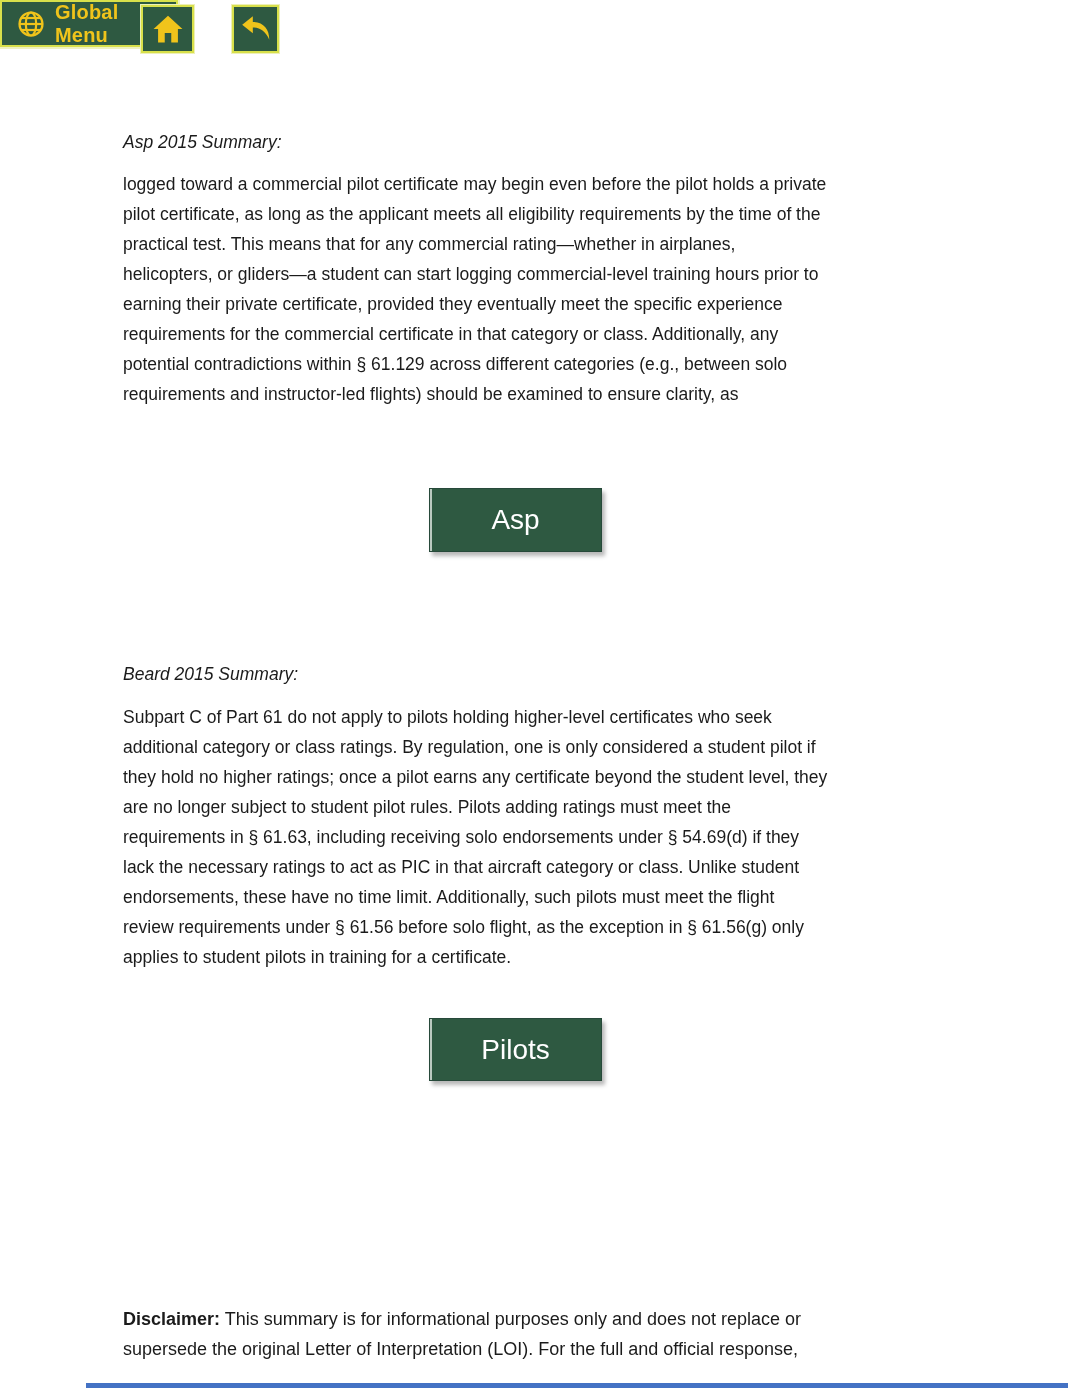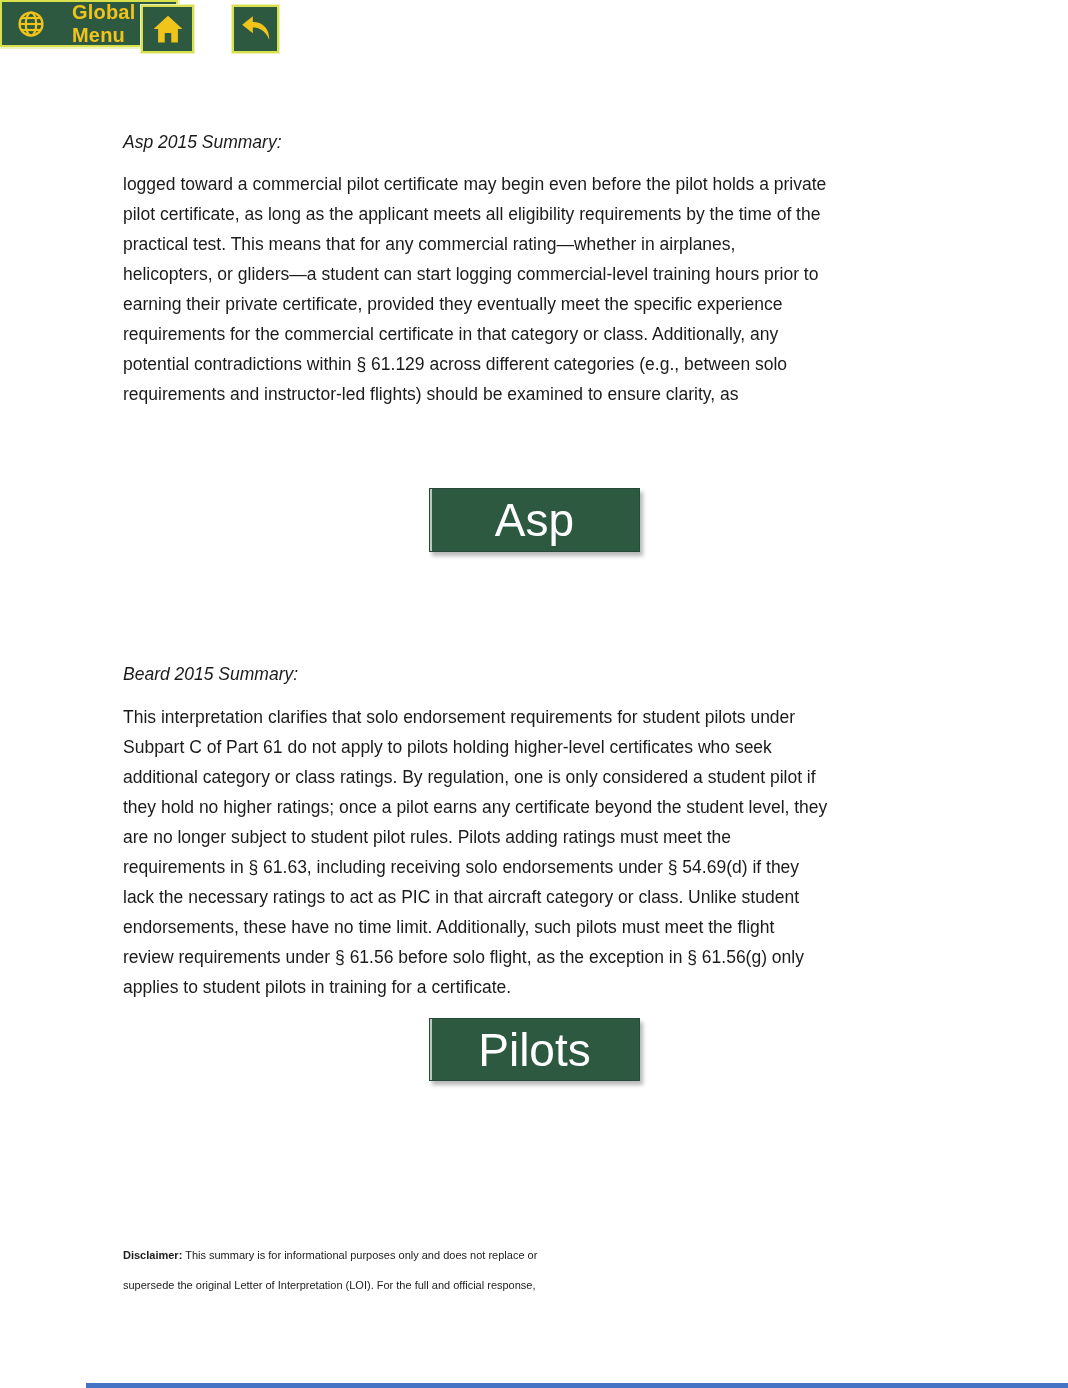--- a/index.html
+++ b/index.html
@@ -12,42 +12,42 @@
   .icon-btn{
     position:absolute;box-sizing:border-box;background:#2e5941;
     border:2px solid #d8e04b;display:flex;align-items:center;justify-content:center;
     cursor:pointer;box-shadow:0 0 0 1px #eef0b8;
   }
   #home-btn{left:141px;top:5px;width:53px;height:48px;}
   #back-btn{left:232px;top:5px;width:47px;height:48px;}
   #global-menu-btn{
     left:446px;top:7px;width:178px;height:47px;box-sizing:border-box;
     background:#2e5941;border:2px solid #d8e04b;box-shadow:0 0 0 2px #f0f2c0;
-    display:flex;align-items:center;justify-content:flex-start;gap:26px;
+    display:flex;align-items:center;justify-content:flex-start;gap:9px;
     padding-left:14px;cursor:pointer;
   }
   #global-menu-btn .label{
     color:#f0c41b;font-weight:bold;font-size:20px;letter-spacing:0.2px;
   }
   
   .heading{position:absolute;left:123px;font-size:17.5px;line-height:30px;white-space:nowrap;font-style:italic;}
   .para{position:absolute;left:123px;width:830px;font-size:17.5px;line-height:30px;}
   .line{white-space:nowrap;height:30px;}
   
   .big-btn{
-    position:absolute;left:429px;width:211px;box-sizing:border-box;
+    position:absolute;left:429px;width:173px;box-sizing:border-box;
     background:#2e5941;border:1px solid #27493a;
     box-shadow:inset 2px 0 0 rgba(235,240,235,0.75), 3px 4px 4px rgba(0,0,0,0.28);
     display:flex;align-items:center;justify-content:center;
-    color:#ffffff;font-size:46px;cursor:pointer;
+    color:#ffffff;font-size:28px;cursor:pointer;
   }
   #asp-btn{top:488px;height:64px;}
   #beard-btn{top:1018px;height:63px;}
   
-  #disclaimer{position:absolute;left:123px;top:1240px;font-size:11px;line-height:30px;}
+  #disclaimer{position:absolute;left:123px;top:1304px;font-size:18px;line-height:30px;}
   #disclaimer b{font-weight:bold;}
   
   #bottom-bar{position:absolute;left:86px;right:0;bottom:0;height:5px;background:#4472c4;}
   svg{display:block;}
 </style>
 </head>
 <body>
 
 <div class="icon-btn" id="home-btn">
   <span>
@@ -91,21 +91,20 @@
   <div class="line">requirements for the commercial certificate in that category or class. Additionally, any</div>
   <div class="line">potential contradictions within § 61.129 across different categories (e.g., between solo</div>
   <div class="line">requirements and instructor-led flights) should be examined to ensure clarity, as</div>
 </div>
 
 <div class="big-btn" id="asp-btn">Asp</div>
 
 <div class="heading" style="top:659px">Beard 2015 Summary:</div>
 
 <div class="para" style="top:702px">
-  <div class="line">This interpretation clarifies that solo endorsement requirements for student pilots under</div>
   <div class="line">Subpart C of Part 61 do not apply to pilots holding higher-level certificates who seek</div>
   <div class="line">additional category or class ratings. By regulation, one is only considered a student pilot if</div>
   <div class="line">they hold no higher ratings; once a pilot earns any certificate beyond the student level, they</div>
   <div class="line">are no longer subject to student pilot rules. Pilots adding ratings must meet the</div>
   <div class="line">requirements in § 61.63, including receiving solo endorsements under § 54.69(d) if they</div>
   <div class="line">lack the necessary ratings to act as PIC in that aircraft category or class. Unlike student</div>
   <div class="line">endorsements, these have no time limit. Additionally, such pilots must meet the flight</div>
   <div class="line">review requirements under § 61.56 before solo flight, as the exception in § 61.56(g) only</div>
   <div class="line">applies to student pilots in training for a certificate.</div>
 </div>

